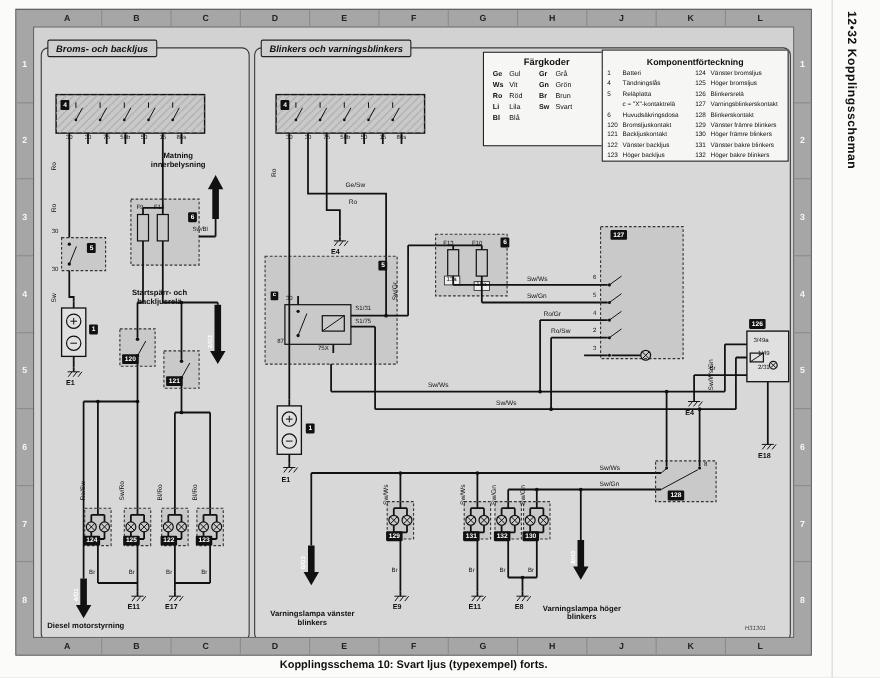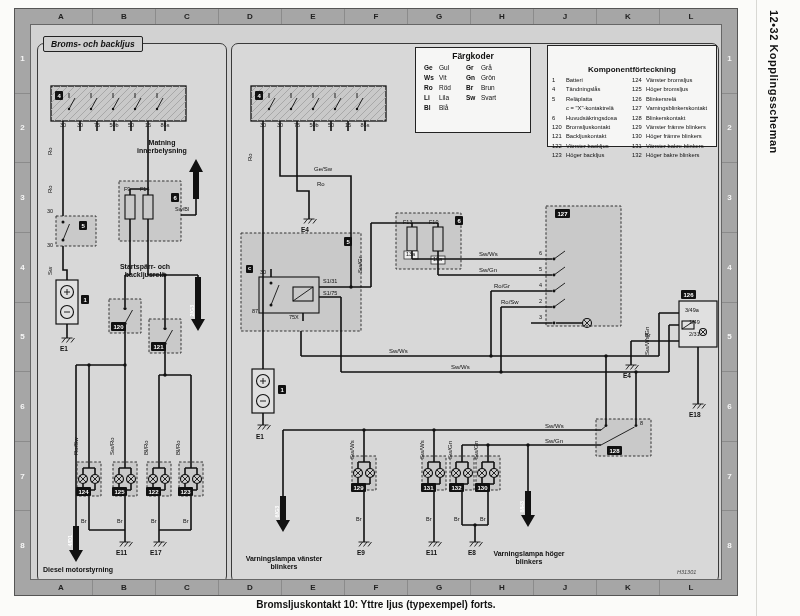--- a/index.html
+++ b/index.html
@@ -46,21 +46,21 @@
   .glbl{position:absolute;font-size:6.5px;font-weight:bold;line-height:1;color:#111;z-index:4;}
   .tag{position:absolute;background:#111;color:#fff;font-size:6px;font-weight:bold;
        line-height:1;padding:1.5px 2.5px;border-radius:1px;z-index:5;white-space:nowrap;}
   .tag.sm{font-size:5.5px;padding:1px 2px;}
   .note{position:absolute;font-size:7px;font-weight:bold;text-align:center;line-height:1.15;z-index:4;}
   .legend{position:absolute;background:#f6f6f5;border:1px solid #222;z-index:6;box-sizing:border-box;}
   .ltitle{font-weight:bold;text-align:center;}
   .farg .ltitle{font-size:8.5px;margin:3px 0 1px;}
   .farg-grid{display:grid;grid-template-columns:15px 27px 15px 33px;padding:1px 8px;font-size:6.5px;line-height:1.55;}
   .fcode{font-weight:bold;}
-  .komp .ltitle{font-size:8px;margin:19px 0 2px;}
+  .komp .ltitle{font-size:8px;margin:6px 0 2px;}
   .komp-cols{display:flex;padding:0 4px;}
   .kcol{flex:1;}
   .krow{display:flex;font-size:5.8px;line-height:1.62;}
   .knum{width:14px;flex:none;}
   .kname{flex:1;white-space:nowrap;}
   .caption{position:absolute;left:14px;top:599px;width:724px;text-align:center;
            font-weight:bold;font-size:10px;color:#111;}
   .plate{position:absolute;font-size:5.5px;font-style:italic;color:#444;z-index:4;}
 </style>
 </head>
@@ -133,20 +133,21 @@
     <div class="cell">
         <span class="number">8</span>
       </div>
   </div>
 
   <div class="inner">
 
     <div class="panel" style="left:6px;top:18px;width:188px;height:538px;"></div>
     <div class="panel" style="left:200px;top:18px;width:486px;height:538px;"></div>
     <div class="ptitle" style="left:12px;top:11px;">Broms- och backljus</div>
+    <div class="ptitle" style="left:206px;top:11px;">Blinkers och varningsblinkers</div>
 
     <svg class="wires" width="692" height="556" viewBox="0 0 692 556">
       <defs>
         <pattern id="hatch" width="7" height="7" patternUnits="userSpaceOnUse">
           <path d="M0 7 L7 0" stroke="#a8a8a8" stroke-width="1"></path>
         </pattern>
         <g id="gnd">
           <path class="w" d="M0 0 V4"></path>
           <path class="thin" d="M-5.5 4 H5.5 M-5 8.5 L-1.5 4 M-0.5 8.5 L3 4 M4 8.5 L7.5 4"></path>
         </g>
@@ -417,21 +418,21 @@
     <span class="lbl xs" style="left:449px;top:492px;">Br</span>
     <span class="glbl" style="left:326px;top:525px;">E9</span>
     <span class="glbl" style="left:395px;top:525px;">E11</span>
     <span class="glbl" style="left:437px;top:525px;">E8</span>
     <span class="lblv wht" style="left:249px;top:487px;">6/G3</span>
     <span class="lblv wht" style="left:494px;top:482px;">8/H3</span>
     <div class="note" style="left:206px;top:530px;width:94px;">Varningslampa vänster blinkers</div>
     <div class="note" style="left:452px;top:525px;width:92px;">Varningslampa höger blinkers</div>
     <span class="plate" style="left:646px;top:544px;">H31301</span>
 
-    <div class="legend farg" style="left:384px;top:22px;width:116px;height:86px;">
+    <div class="legend farg" style="left:408px;top:22px;width:116px;height:86px;">
       <div class="ltitle">Färgkoder</div>
       <div class="farg-grid">
         <span class="fcode">Ge</span>
           <span>Gul</span>
         <span class="fcode">Gr</span>
           <span>Grå</span>
         <span class="fcode">Ws</span>
           <span>Vit</span>
         <span class="fcode">Gn</span>
           <span>Grön</span>
@@ -593,13 +594,13 @@
     <div class="cell">
         <span class="letter">K</span>
       </div>
     <div class="cell">
         <span class="letter">L</span>
       </div>
   </div>
   <div class="corner"></div>
 </div>
 
-<div class="caption">Bromsljuskontakt 10: Yttre ljus (typexempel) forts.</div>
+<div class="caption">Kopplingsschema 10: Svart ljus (typexempel) forts.</div>
 
 </body></html>

